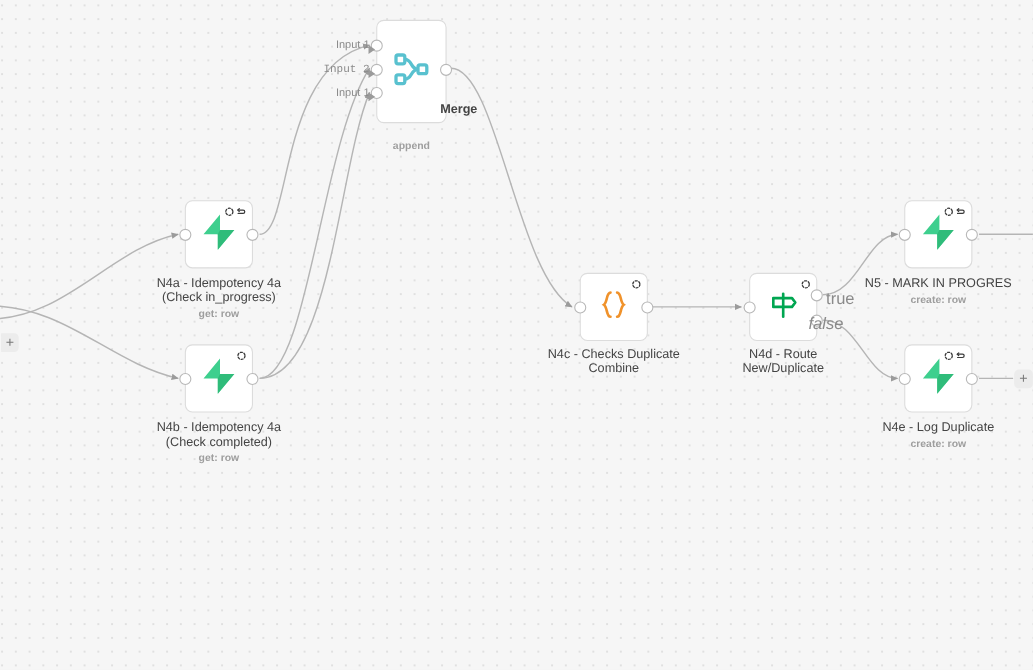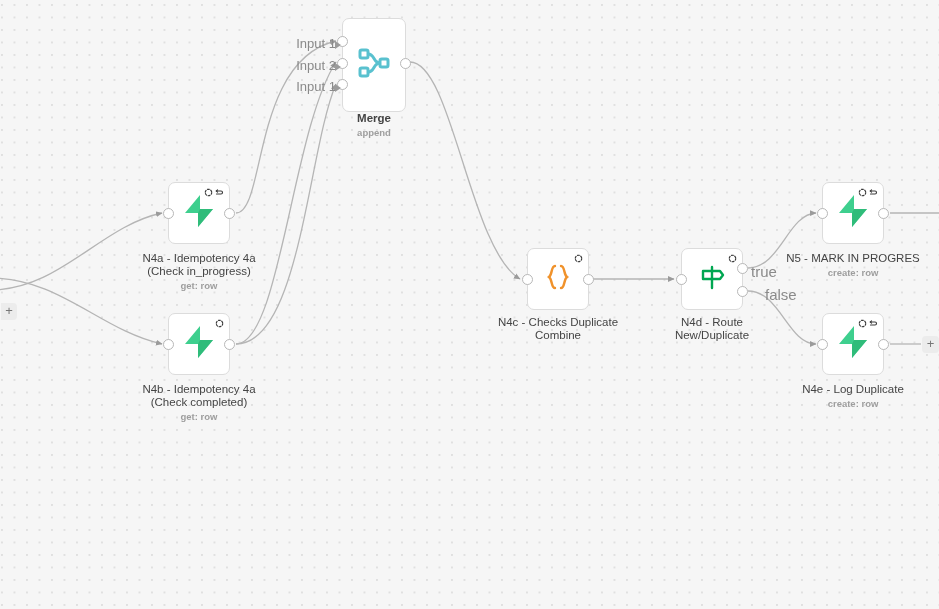--- a/index.html
+++ b/index.html
@@ -70,21 +70,21 @@
     color:#9e9e9e;
     font-size:9.5px;
     line-height:11px;
     white-space:nowrap;
     font-weight:bold;
   }
 
   
   .inlbl{
     position:absolute;
-    font-size:13px;color:#8a8a8a;
+    font-size:10px;color:#8a8a8a;
     text-align:right;white-space:nowrap;
   }
   
   .iolbl{
     position:absolute;
     font-size:15px;color:#8a8a8a;white-space:nowrap;
   }
 
   
   .plus{
@@ -153,27 +153,27 @@
           </g>
         </svg>
       </span>
 
       <div class="ep left" style="top:17px;"></div>
       <div class="ep left" style="top:39px;"></div>
       <div class="ep left" style="top:60px;"></div>
       <div class="ep right" style="top:39px;"></div>
     </div>
     <div class="inlbl" style="left:-48px;top:18px;width:42px;">Input 1</div>
-    <div class="inlbl" style="left:-48px;top:40px;width:42px;">Input 2</div>
+    <div class="inlbl" style="left:-48px;top:40px;width:42px;font-family:Liberation Mono, monospace;">Input 2</div>
     <div class="inlbl" style="left:-48px;top:61px;width:42px;">Input 1</div>
     <div class="arrow" style="left:-7px;top:23px;"></div>
     <div class="arrow" style="left:-7px;top:45px;"></div>
     <div class="arrow" style="left:-7px;top:66px;"></div>
 
-    <div class="lbl" style="left:-28px;top:94px;width:120px;font-weight:bold;">Merge</div>
+    <div class="lbl" style="left:-28px;top:76px;width:120px;font-weight:bold;text-align:right;">Merge</div>
     <div class="sub" style="left:-28px;top:109px;width:120px;">append</div>
   </div>
 
   <div class="node" style="left:168px;top:182px;">
     <div class="card">
       <span>
         <svg width="32" height="34" viewBox="0 0 32 34" xmlns="http://www.w3.org/2000/svg">
           <path d="M17,1 L17,15 L30,15 L15,33 L15,19 L2,19 Z" fill="#3ecf8e"></path>
           <path d="M17,15 L30,15 L15,33 L15,19 Z" fill="#2bb673" opacity="0.75"></path>
         </svg>
@@ -272,21 +272,21 @@
                 <circle cx="6" cy="6" r="4.3"></circle>
               </g>
             </svg>
         </span>
       </div>
       <div class="ep left" style="top:25px;"></div>
       <div class="ep right" style="top:14px;"></div>
       <div class="ep right" style="top:37px;"></div>
     </div>
     <div class="iolbl" style="left:70px;top:15px;">true</div>
-    <div class="iolbl" style="left:84px;top:38px;">false</div>
+    <div class="iolbl" style="left:54px;top:38px;font-style:italic;">false</div>
     <div class="lbl" style="left:-50px;top:68px;width:162px;">N4d - Route</div>
     <div class="lbl" style="left:-50px;top:81px;width:162px;">New/Duplicate</div>
   </div>
 
   <div class="node" style="left:822px;top:182px;">
     <div class="card">
       <span>
         <svg width="32" height="34" viewBox="0 0 32 34" xmlns="http://www.w3.org/2000/svg">
           <path d="M17,1 L17,15 L30,15 L15,33 L15,19 L2,19 Z" fill="#3ecf8e"></path>
           <path d="M17,15 L30,15 L15,33 L15,19 Z" fill="#2bb673" opacity="0.75"></path>

